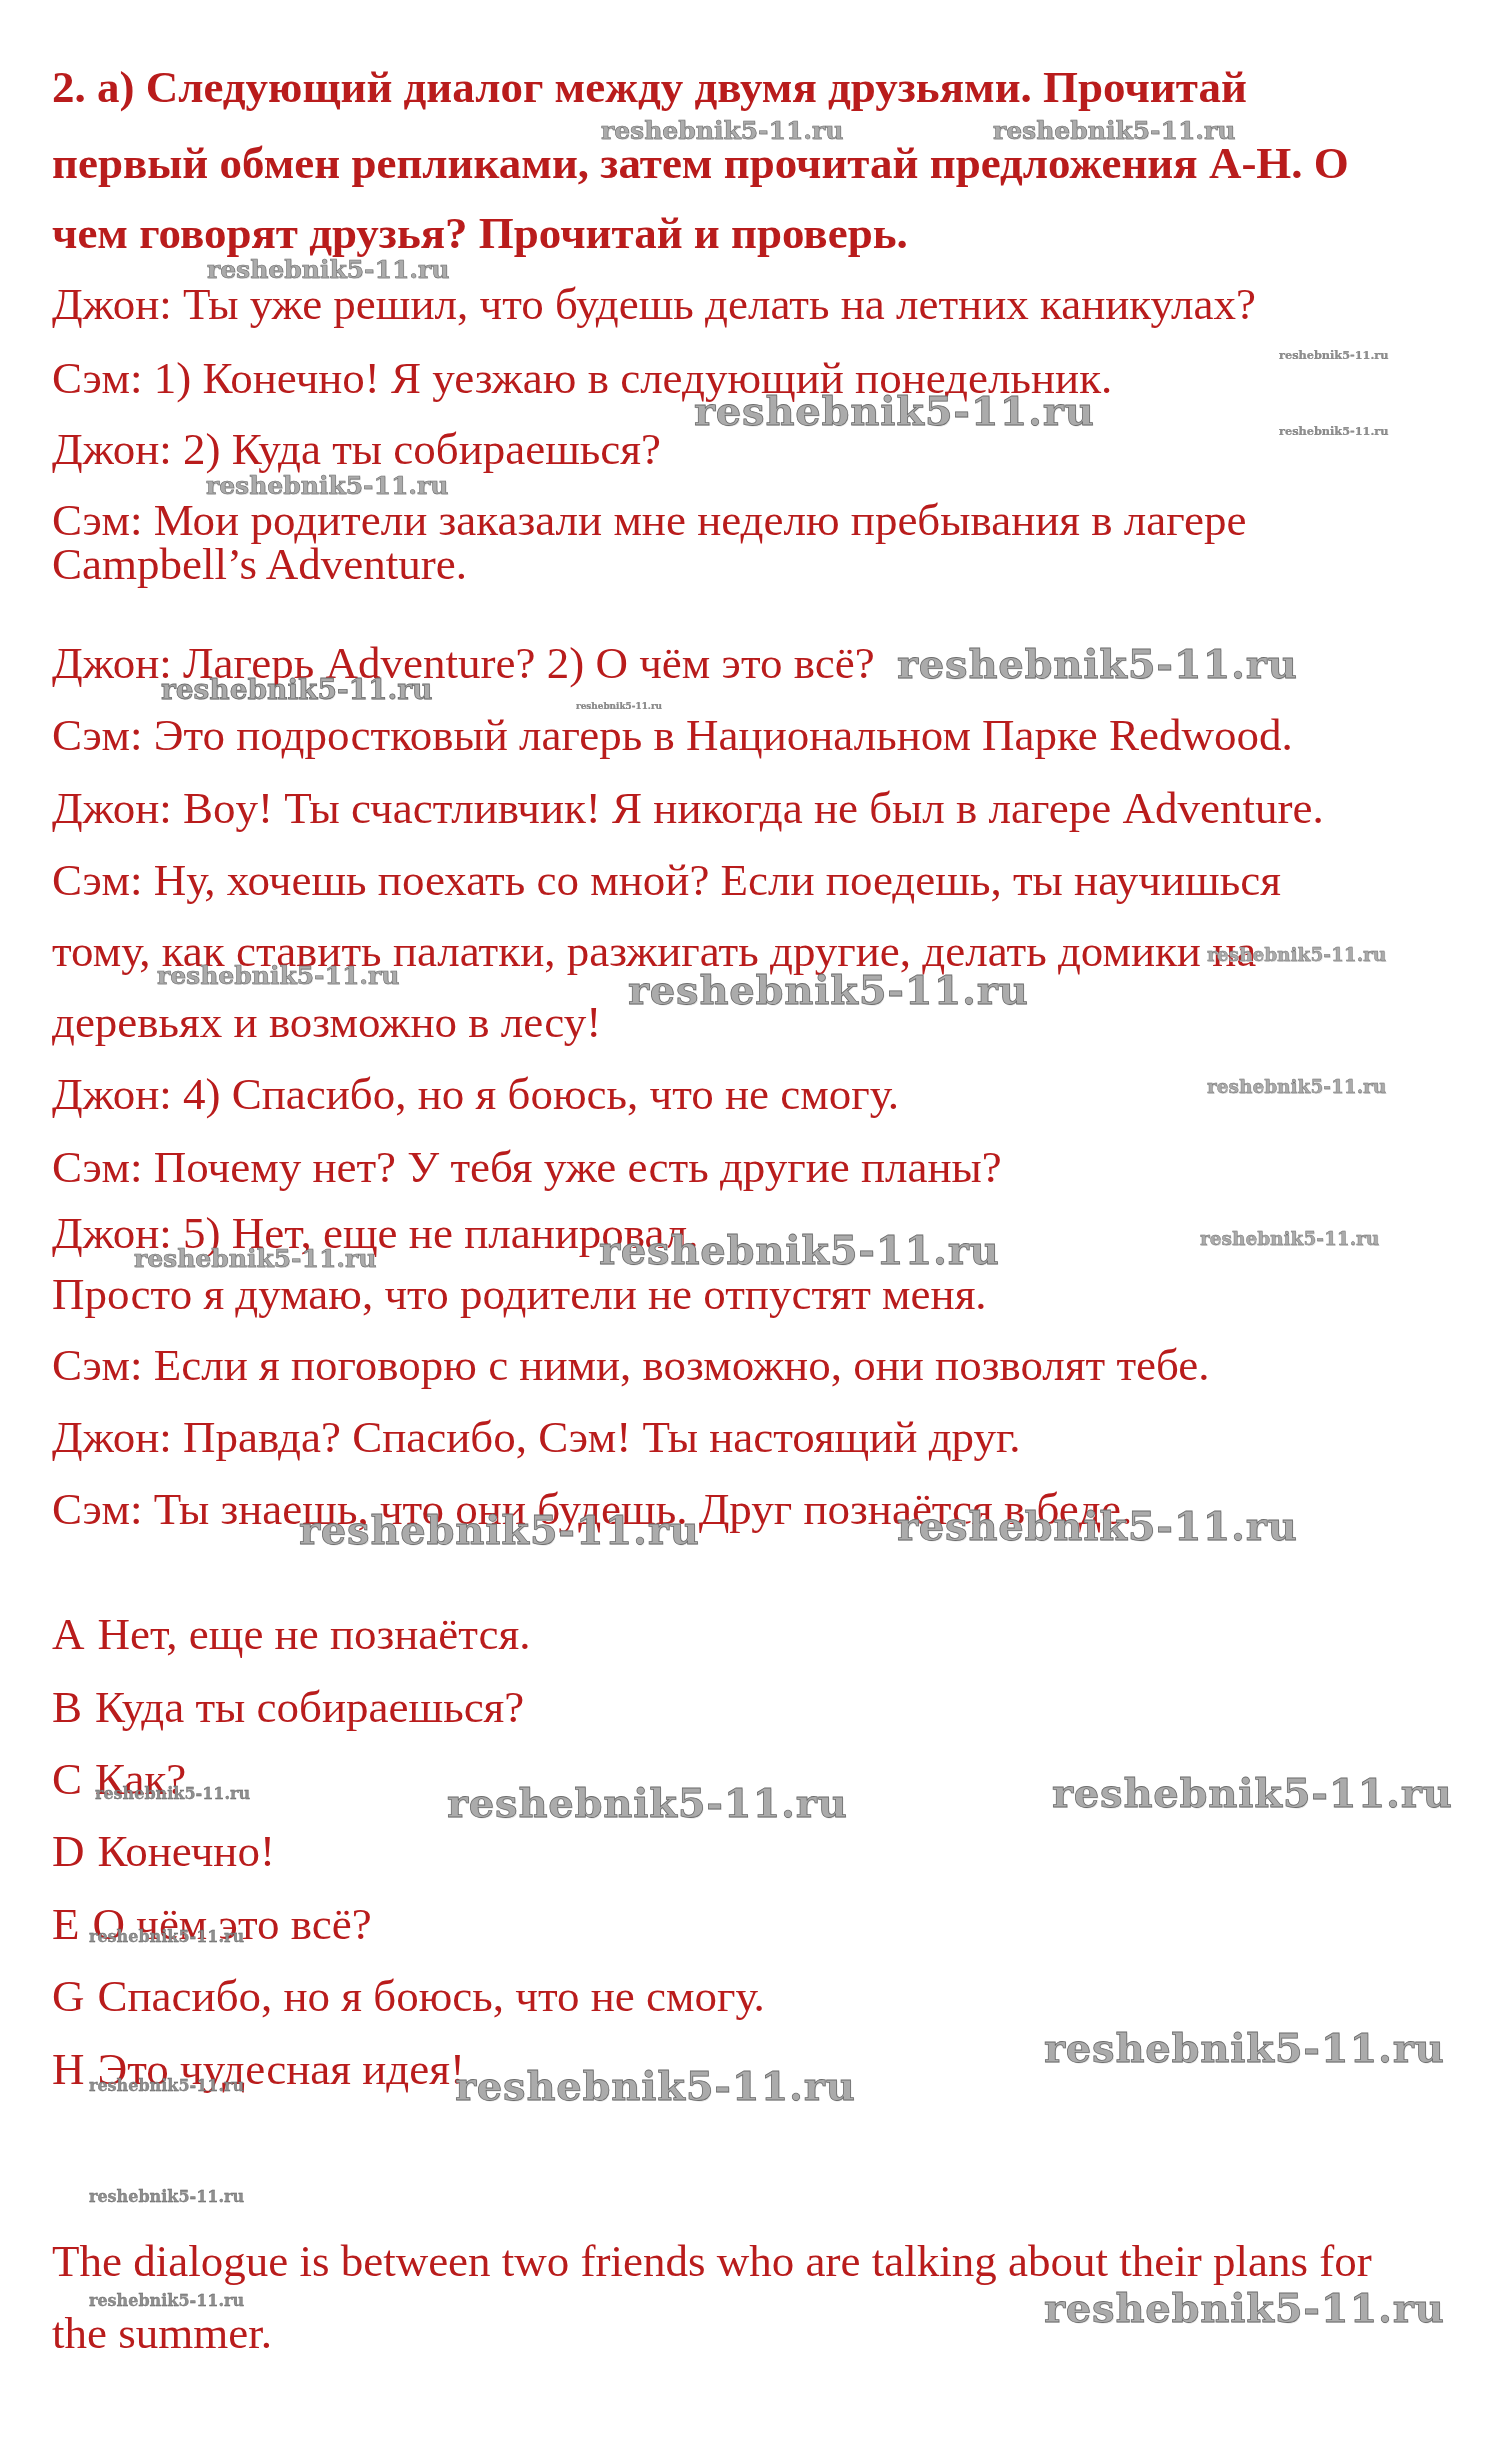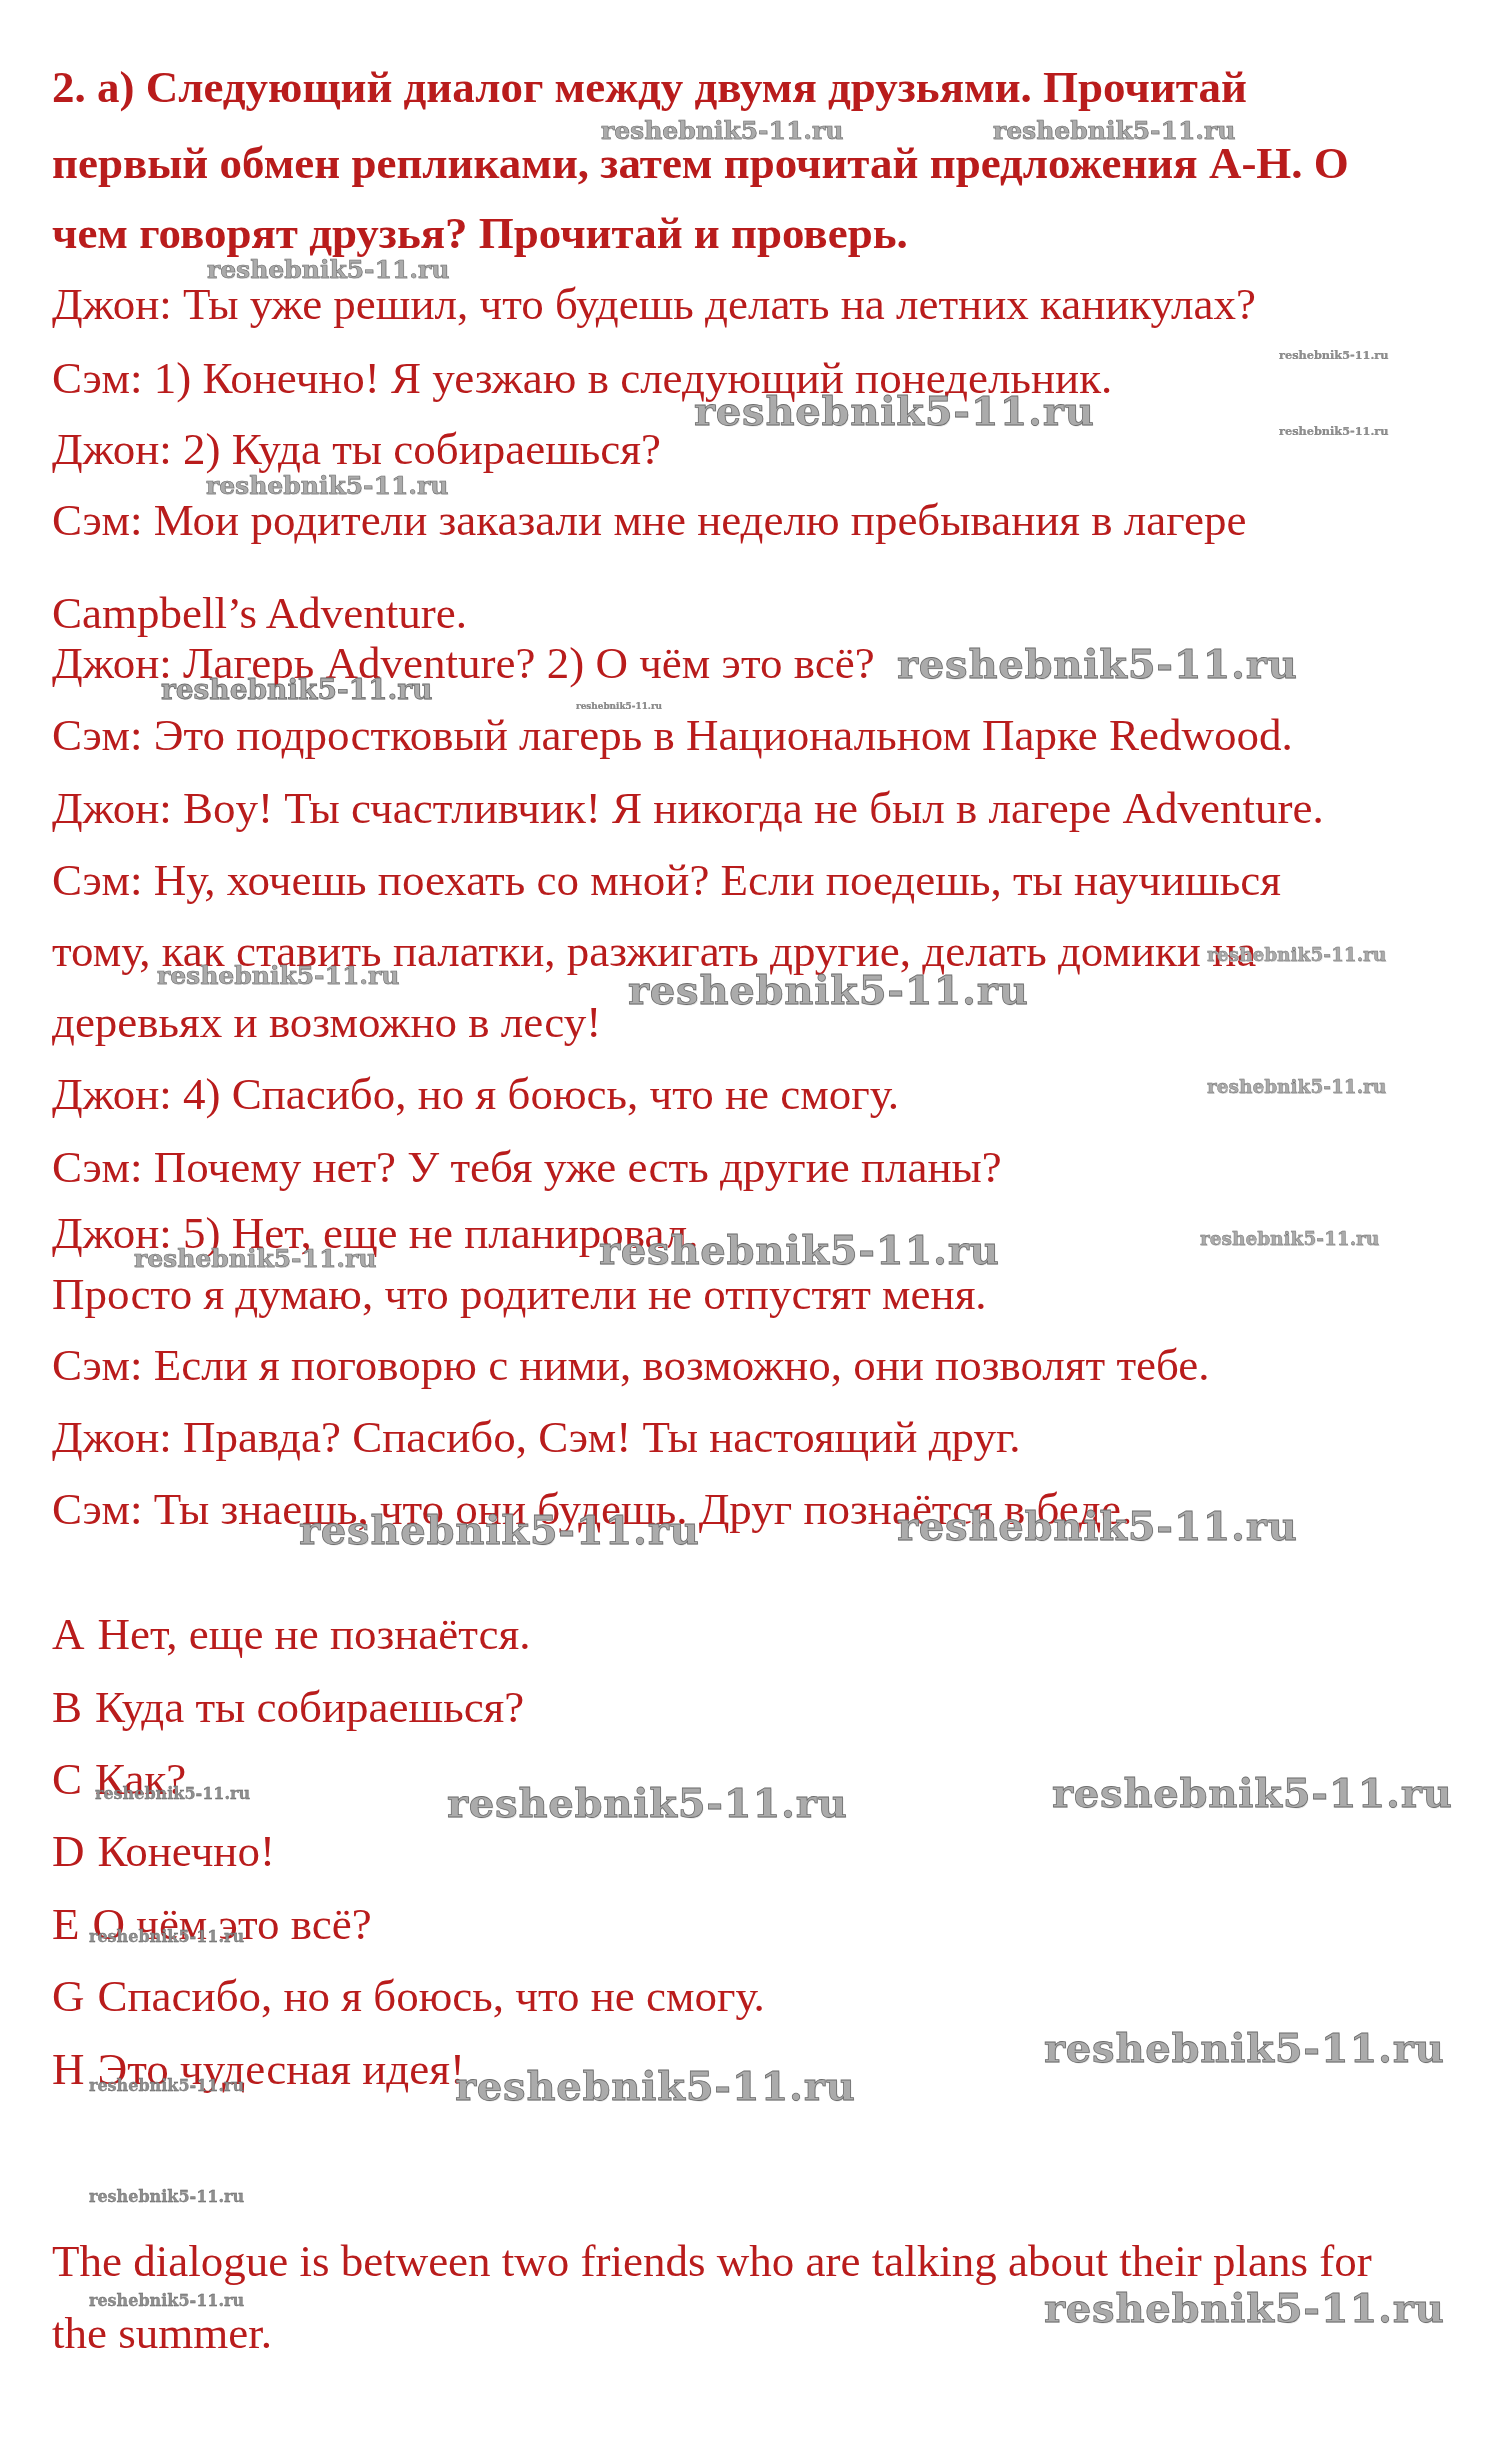--- a/index.html
+++ b/index.html
@@ -62,21 +62,21 @@
     <div class="txt-line" style="top:63px">2. а) Следующий диалог между двумя друзьями. Прочитай</div>
     <div class="txt-line" style="top:139px">первый обмен репликами, затем прочитай предложения А-Н. О</div>
     <div class="txt-line" style="top:209px">чем говорят друзья? Прочитай и проверь.</div>
   </div>
 
   <div class="dialogue">
     <div class="txt-line" style="top:280px">Джон: Ты уже решил, что будешь делать на летних каникулах?</div>
     <div class="txt-line" style="top:354px">Сэм: 1) Конечно! Я уезжаю в следующий понедельник.</div>
     <div class="txt-line" style="top:425px">Джон: 2) Куда ты собираешься?</div>
     <div class="txt-line" style="top:496px">Сэм: Мои родители заказали мне неделю пребывания в лагере</div>
-    <div class="txt-line" style="top:589px">Campbell’s Adventure.</div>
+    <div class="txt-line" style="top:540px">Campbell’s Adventure.</div>
     <div class="txt-line" style="top:639px">Джон: Лагерь Adventure? 2) О чём это всё?</div>
     <div class="txt-line" style="top:711px">Сэм: Это подростковый лагерь в Национальном Парке Redwood.</div>
     <div class="txt-line" style="top:784px">Джон: Boy! Ты счастливчик! Я никогда не был в лагере Adventure.</div>
     <div class="txt-line" style="top:856px">Сэм: Ну, хочешь поехать со мной? Если поедешь, ты научишься</div>
     <div class="txt-line" style="top:927px">тому, как ставить палатки, разжигать другие, делать домики на</div>
     <div class="txt-line" style="top:998px">деревьях и возможно в лесу!</div>
     <div class="txt-line" style="top:1070px">Джон: 4) Спасибо, но я боюсь, что не смогу.</div>
     <div class="txt-line" style="top:1143px">Сэм: Почему нет? У тебя уже есть другие планы?</div>
     <div class="txt-line" style="top:1209px">Джон: 5) Нет, еще не планировал.</div>
     <div class="txt-line" style="top:1270px">Просто я думаю, что родители не отпустят меня.</div>

